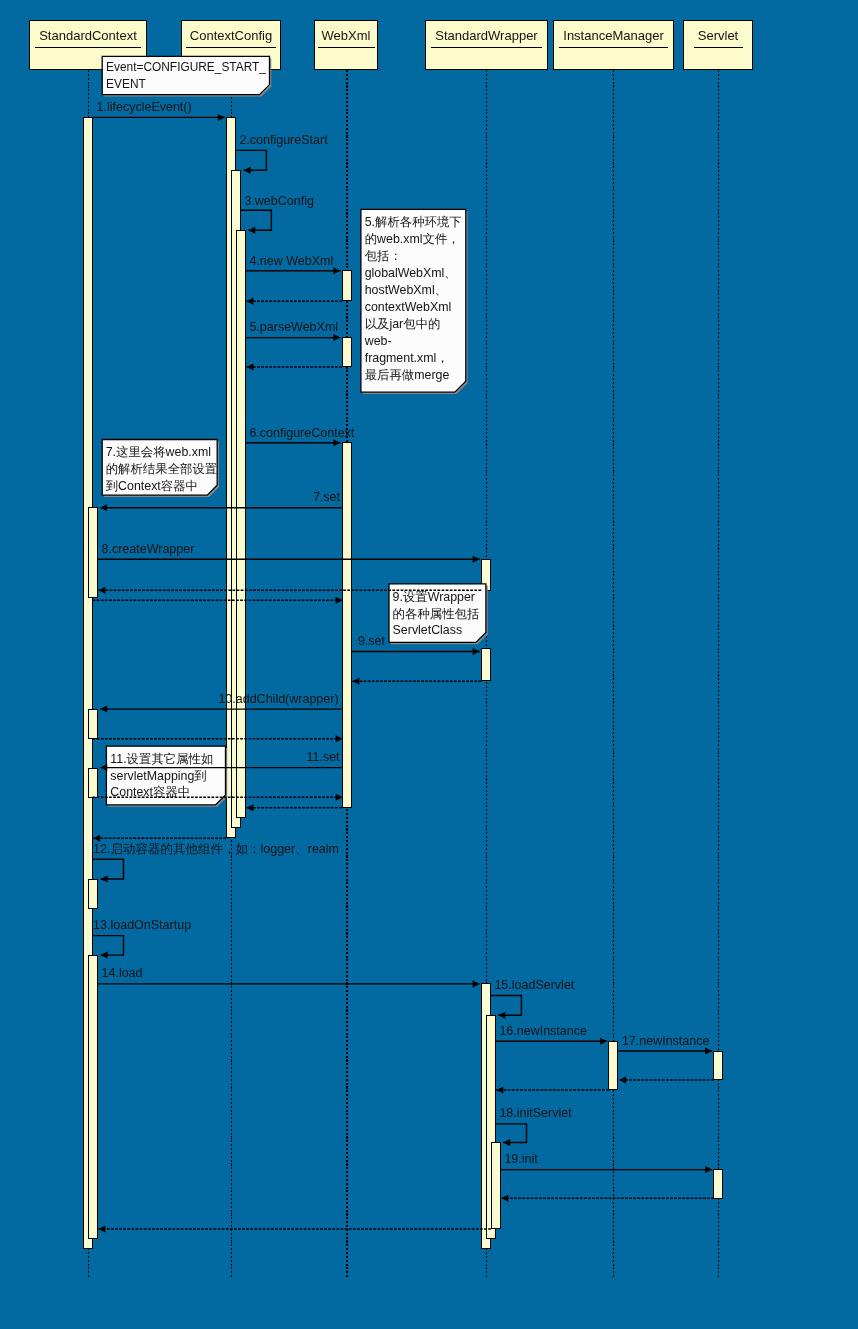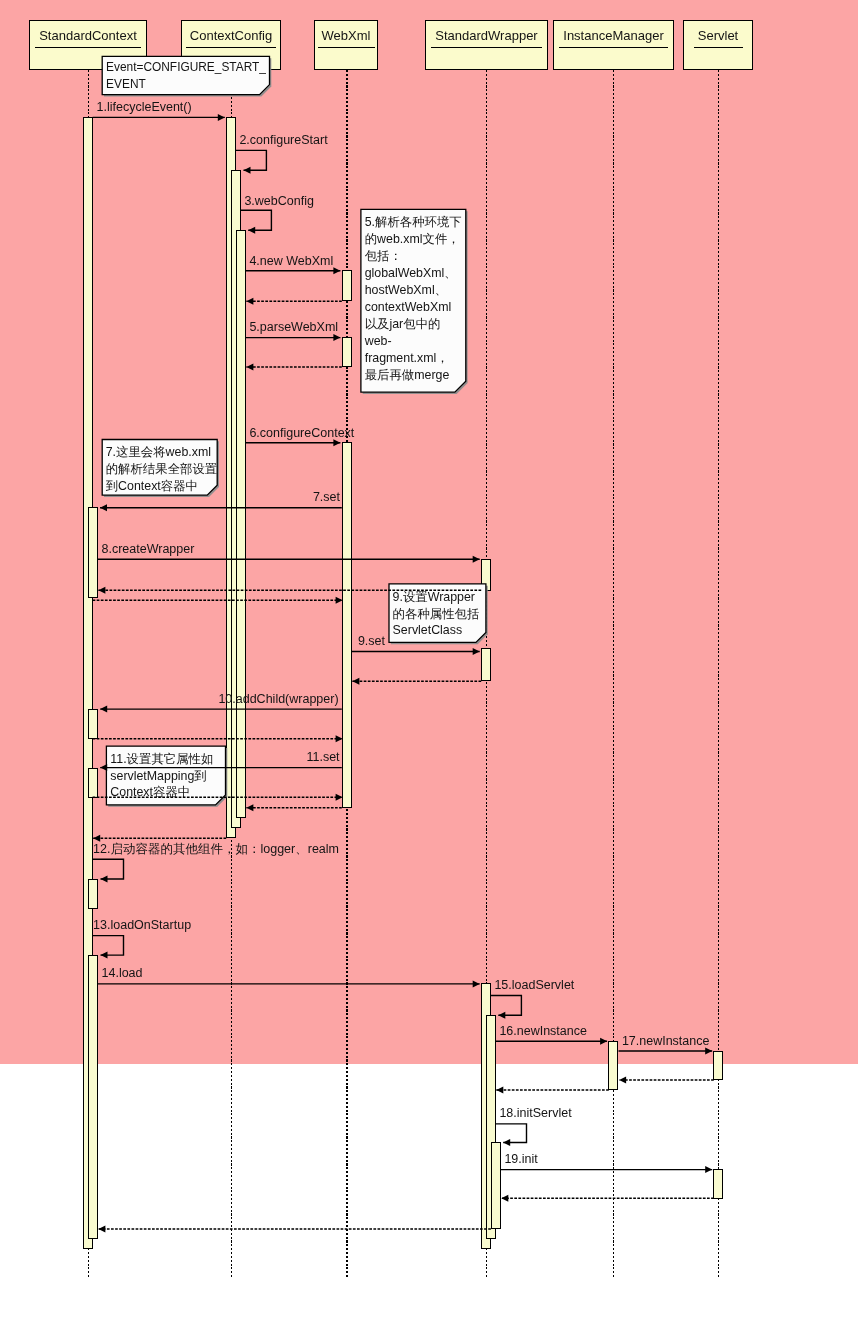--- a/index.html
+++ b/index.html
@@ -1,19 +1,19 @@
 <!DOCTYPE html>
 <html><head>
 <meta charset="utf-8">
 <title>Sequence Diagram</title>
 <style>
   html,body{margin:0;padding:0;background:#ffffff;}
   body{width:858px;height:1329px;overflow:hidden;
        font-family:"Liberation Sans","DejaVu Sans",sans-serif;}
-  #diagram{position:relative;width:858px;height:1064px;background:#fca5a5;}
+  #diagram{position:relative;width:858px;height:1329px;background:#0369a1;}
   svg{display:block;}
   .pbox{fill:#fbfbcc;stroke:#000;stroke-width:1.4;shape-rendering:crispEdges;}
   .uline{stroke:#000;stroke-width:1.5;shape-rendering:crispEdges;}
   .lifeline{stroke:#000;stroke-width:1.5;stroke-dasharray:2.1 1.75;shape-rendering:crispEdges;}
   .act{fill:#f9fbd0;stroke:#000;stroke-width:1.3;shape-rendering:crispEdges;}
   .msg{stroke:#000;stroke-width:1.4;fill:none;}
   .msgd{stroke:#000;stroke-width:1.45;fill:none;stroke-dasharray:2.7 1.4;}
   .ahead{fill:#000;stroke:none;}
   .nbody{fill:#fcfcfc;stroke:#000;stroke-width:1.3;}
   .nshadow{fill:#8c8c8c;stroke:none;opacity:.95;}

